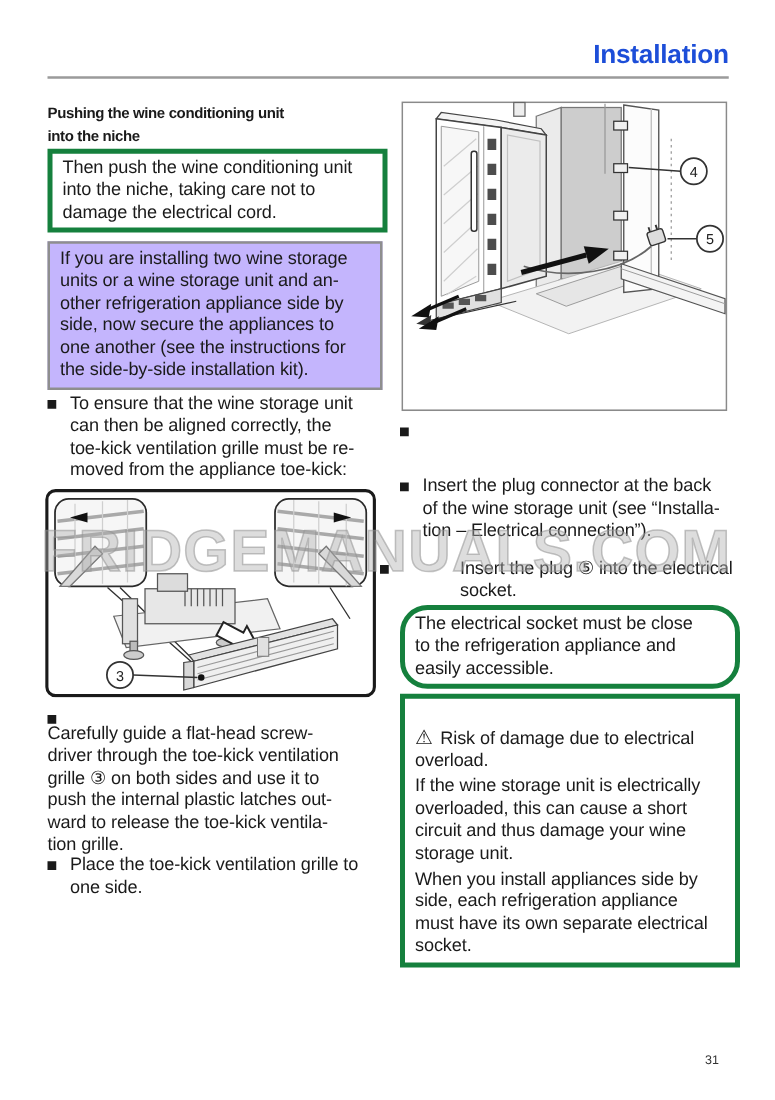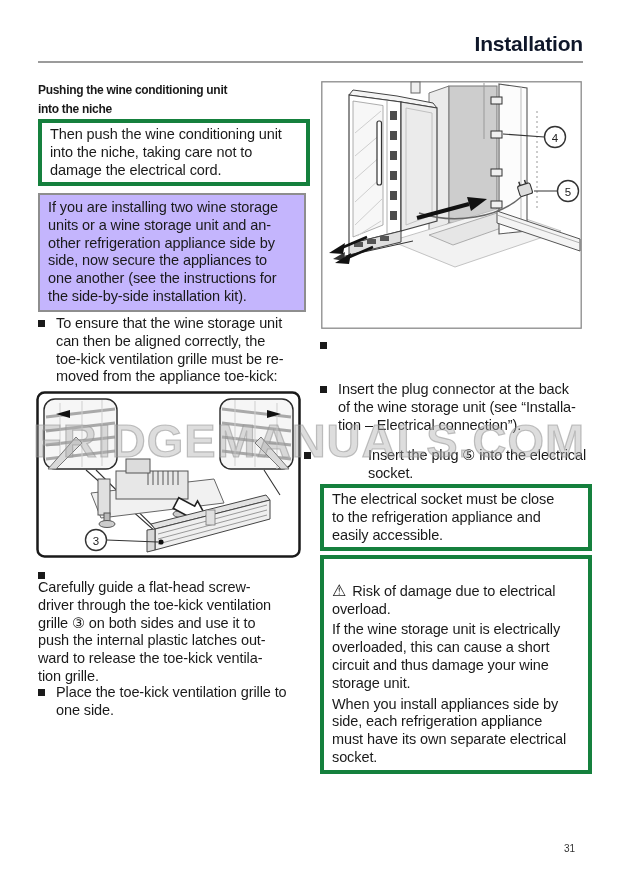--- a/index.html
+++ b/index.html
@@ -4,21 +4,21 @@
 <title>Installation</title>
 <style>
   html,body{margin:0;padding:0;background:#fff;}
   #page{
     position:relative;width:620px;height:880px;background:#ffffff;overflow:hidden;
     font-family:"Liberation Sans","DejaVu Sans",sans-serif;color:#1a1a1a;
   }
   .abs{position:absolute;}
   .pre{white-space:pre;}
   .body-text{font-size:14.5px;line-height:17.8px;letter-spacing:-0.1px;color:#1a1a1a;}
-  .page-title{font-size:21px;font-weight:bold;letter-spacing:-0.2px;color:#0f172a;}
+  .page-title{font-size:21px;font-weight:bold;letter-spacing:-0.2px;color:#1d4ed8;}
   .rule{background:#9b9b9b;height:2px;}
   .section-heading{font-size:12px;font-weight:bold;line-height:18.5px;letter-spacing:-0.3px;}
   .note-box-thick{border:4px solid #15803d;padding:3px 8px;width:248px;background:#fff;}
   .note-box-thin{border:2px solid #8e8e8e;padding:4px 8px;width:248px;background:#c4b5fd;}
   .bullet-item{display:flex;width:268px;}
   .bullet-marker{flex:0 0 7px;width:7px;height:7px;background:#1a1a1a;margin:5px 11px 0 0;}
   .figure{background:#fff;}
   .warn-icon{font-size:16px;margin-right:6px;}
   .watermark{
     font-size:47px;font-weight:bold;letter-spacing:1px;white-space:nowrap;
@@ -221,21 +221,21 @@
 of the wine storage unit (see “Installa-
 tion – Electrical connection”).</div>
   </div>
 
   <div class="abs bullet-item z2" style="left:304px;top:447px;gap:46px;">
     <span class="bullet-marker"></span>
     <div class="body-text pre">Insert the plug ⑤ into the electrical
 socket.</div>
   </div>
 
-  <div class="abs note-box-thick z2" style="left:320px;top:484px;">
+  <div class="abs note-box-thick z2" style="left:320px;top:484px;border-radius:22px;">
     <div class="body-text pre">The electrical socket must be close
 to the refrigeration appliance and
 easily accessible.</div>
   </div>
 
   <div class="abs note-box-thick z2" style="left:320px;top:555px;">
     <div class="body-text" style="white-space:pre-line;margin-top:2px;">
       <span class="warn-icon">⚠</span><span>Risk of damage due to electrical
 overload.</span>
     </div>

